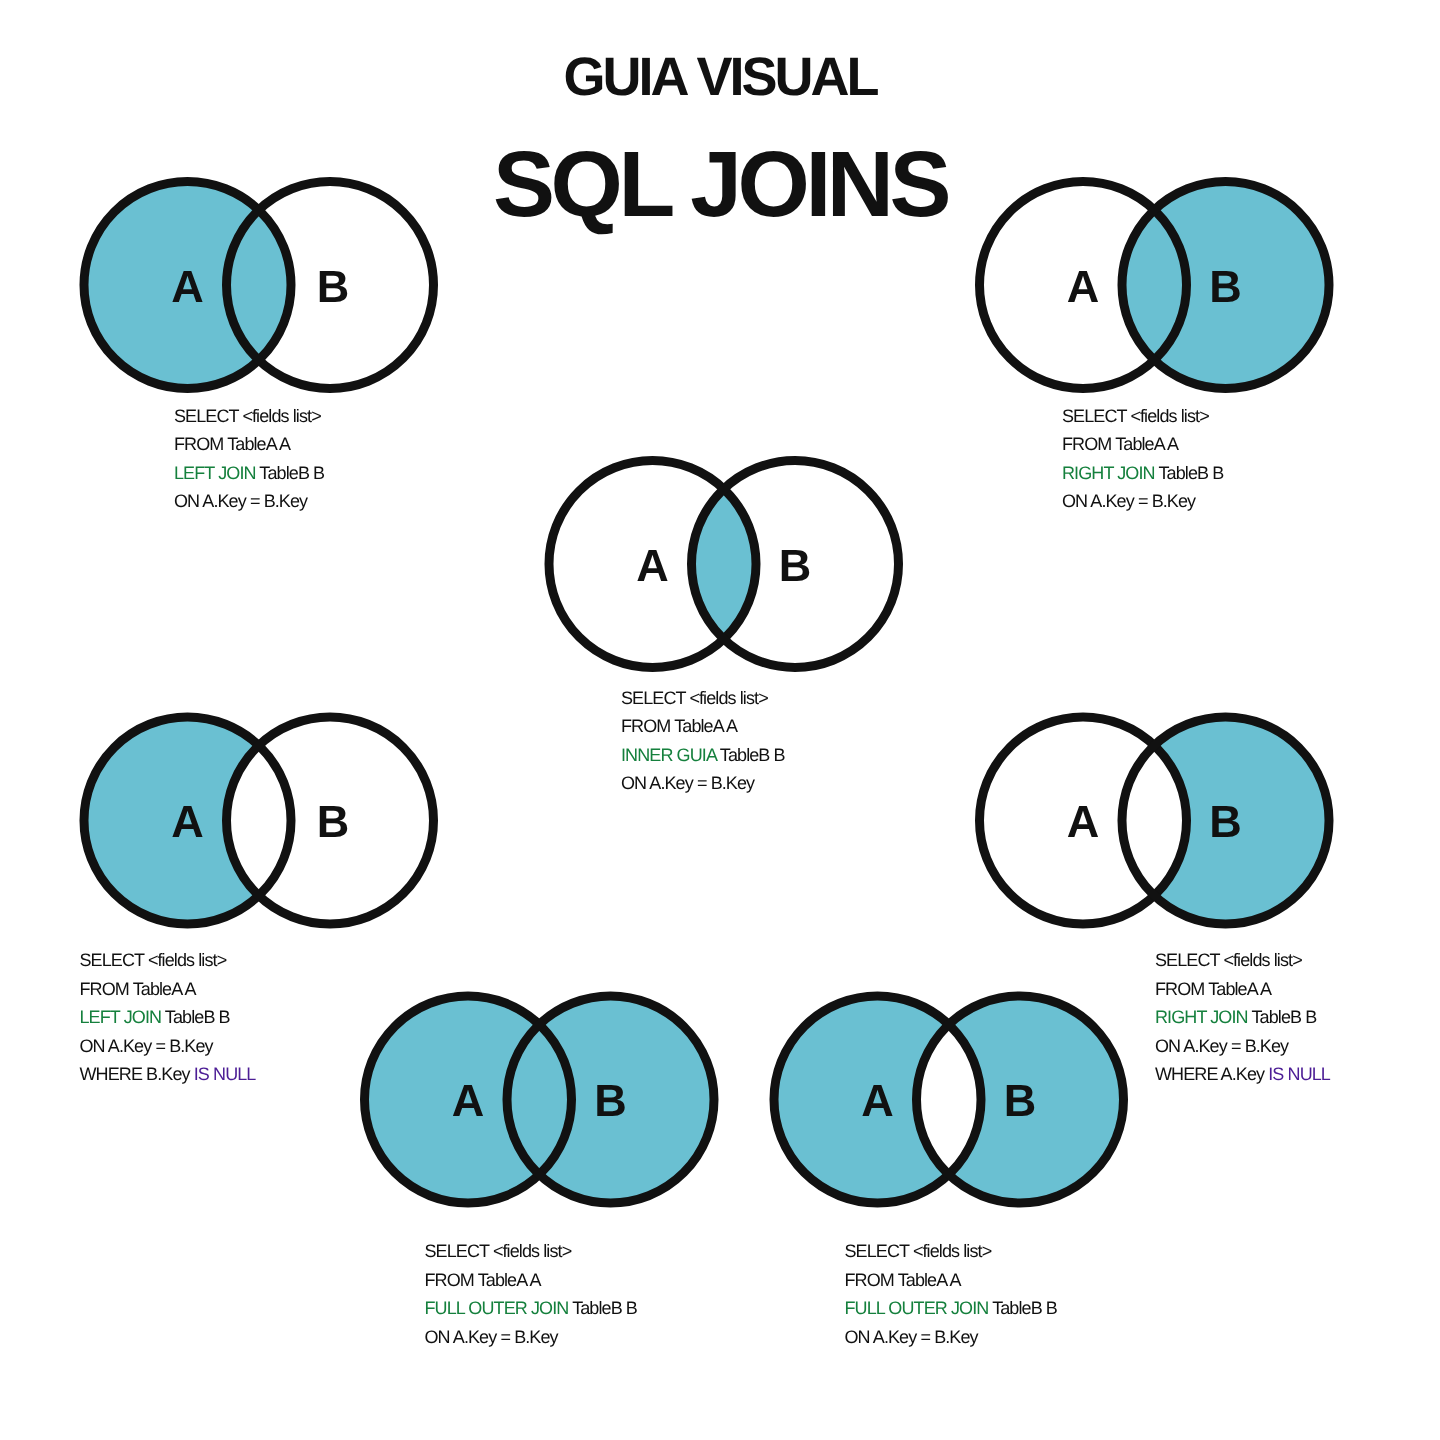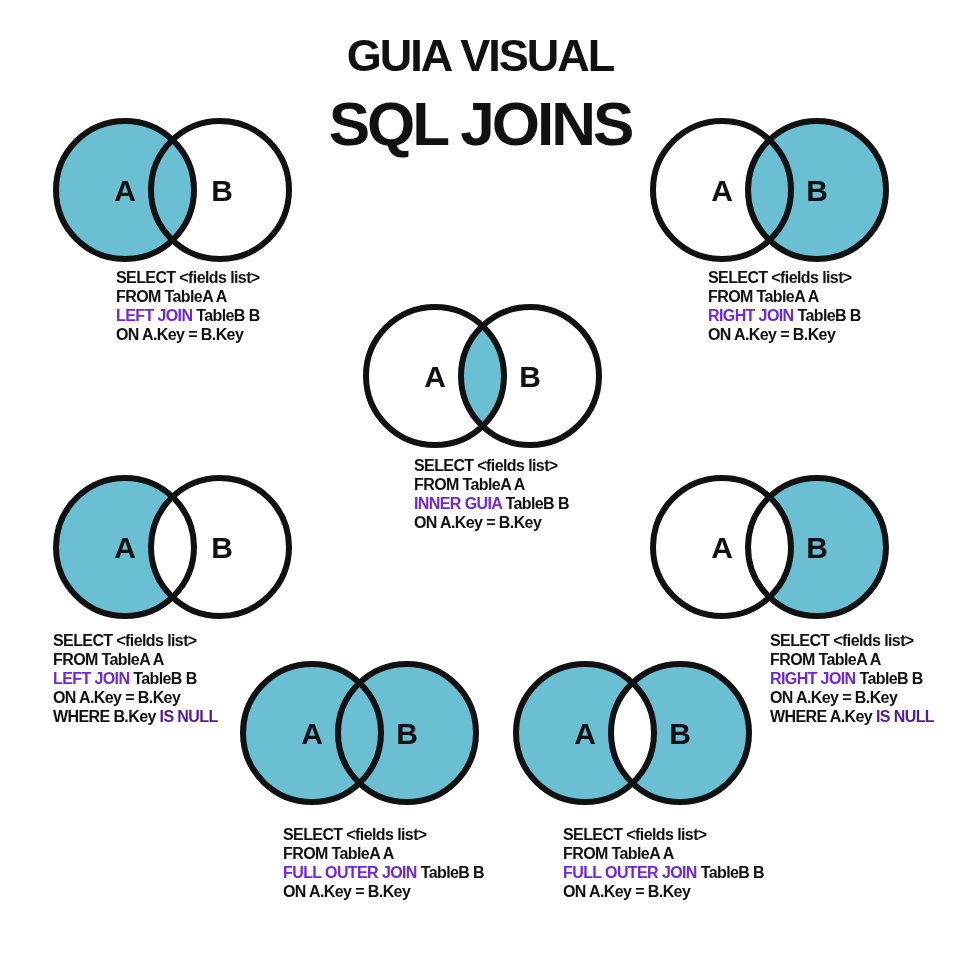--- a/index.html
+++ b/index.html
@@ -1,22 +1,22 @@
 <!DOCTYPE html>
 <html><head>
 <meta charset="utf-8">
 <style>
   html, body { margin: 0; padding: 0; background: #ffffff; }
   body { width: 960px; height: 960px; position: relative; overflow: hidden; font-family: "Liberation Sans", sans-serif; }
-  .title-sub { position: absolute; left: 0; width: 960px; top: 30px; text-align: center; font-weight: bold; font-size: 45px; letter-spacing: -2px; color: #111; }
+  .title-sub { position: absolute; left: 0; width: 960px; top: 30px; text-align: center; font-weight: bold; font-size: 36px; letter-spacing: -2px; color: #111; }
   .title-main { position: absolute; left: 0; width: 960px; top: 88px; text-align: center; font-weight: bold; font-size: 62px; letter-spacing: -3px; color: #111; }
   svg.venn { position: absolute; left: 0; top: 0; }
-  .code { position: absolute; font-weight: bold; font-size: 16px; line-height: 19px; color: #111; letter-spacing: -0.6px; white-space: nowrap; }
+  .code { position: absolute; font-weight: normal; font-size: 12px; line-height: 19px; color: #111; letter-spacing: -0.6px; white-space: nowrap; }
   .code div { margin: 0; }
-  .kw-blue { color: #6d28d9; }
+  .kw-blue { color: #15803d; }
   .kw-orange { color: #4c1d95; }
   .lbl { font-family: "Liberation Sans", sans-serif; font-weight: bold; font-size: 30px; fill: #111; }
 </style>
 </head>
 <body>
 
 <div class="title-sub">GUIA VISUAL</div>
 <div class="title-main">SQL JOINS</div>
 
 <svg class="venn" width="960" height="960" viewBox="0 0 960 960">

